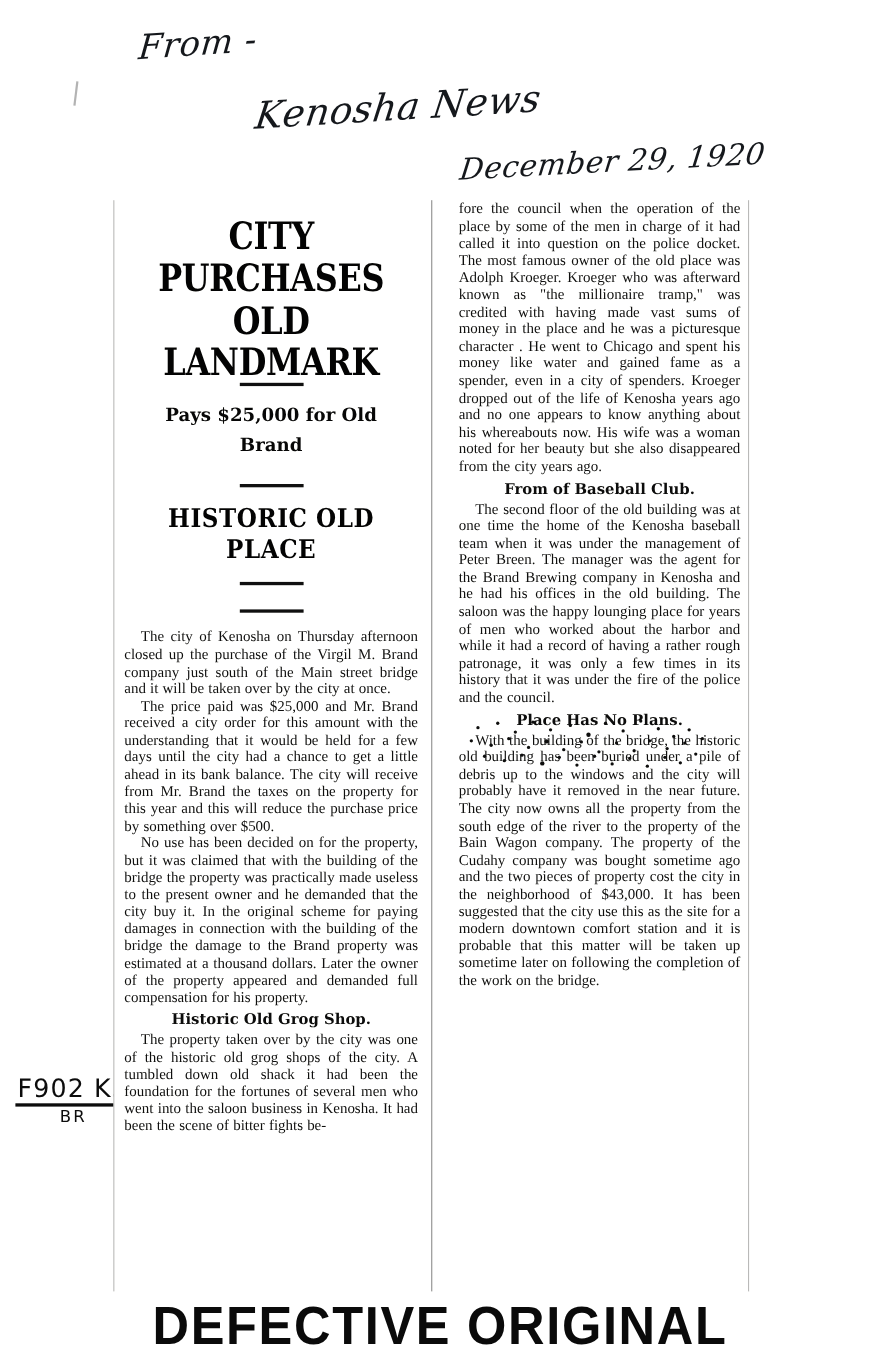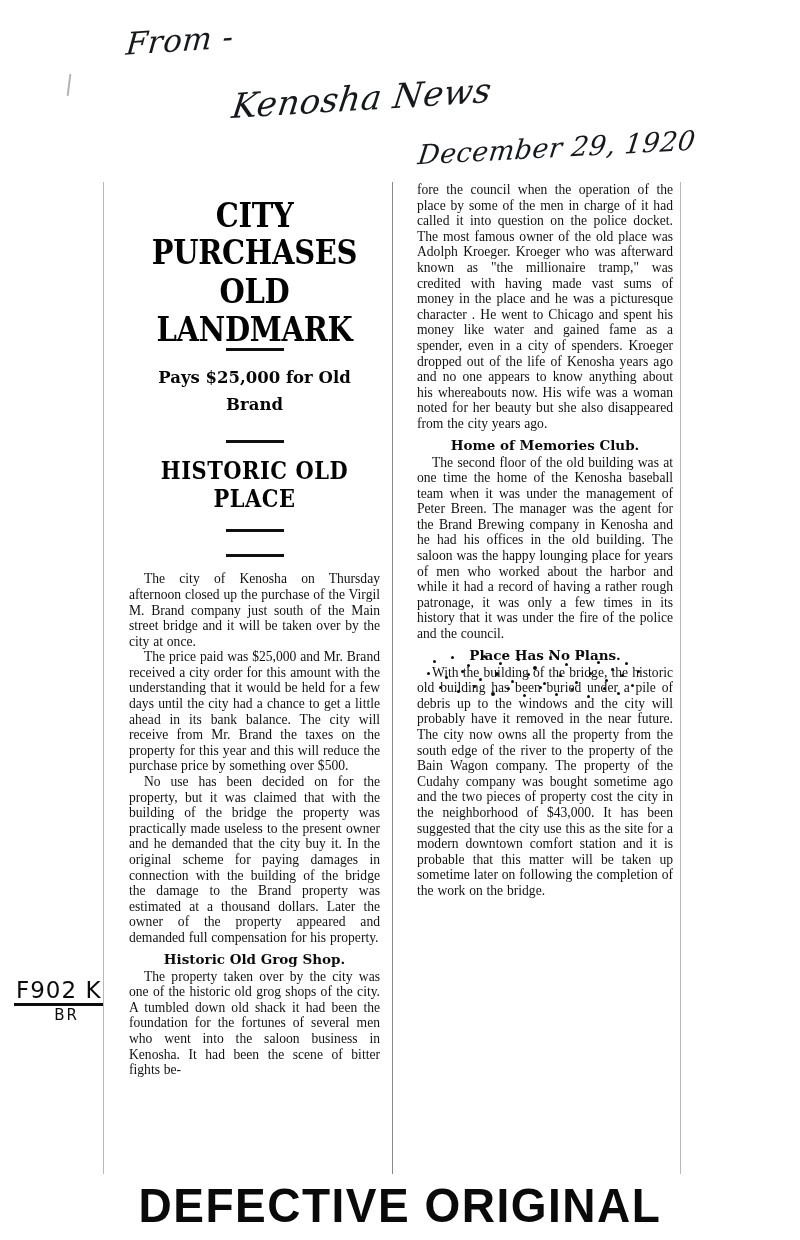--- a/index.html
+++ b/index.html
@@ -103,21 +103,21 @@
   }
   #clipping::before { left: 0; }
   #clipping::after  { right: 0; }
 
   .col {
     box-sizing: border-box;
     width: 50%;
     padding: 0 8px;
     position: relative;
   }
-  .col-left  { padding-left: 26px; padding-right: 12px; }
+  .col-left  { padding-left: 10px; padding-right: 12px; }
   .col-right {
     padding-left: 24px;
     padding-right: 8px;
     border-left: 1px solid #8a8a8a;
   }
 
   
   .hl-main {
     font-family: "DejaVu Serif", serif;
     font-weight: bold;
@@ -260,21 +260,21 @@
     <p class="body-p">No use has been decided on for the property, but it was claimed that with the building of the bridge the property was practically made useless to the present owner and he demanded that the city buy it. In the original scheme for paying damages in connection with the building of the bridge the damage to the Brand property was estimated at a thousand dollars. Later the owner of the property appeared and demanded full compensation for his property.</p>
 
     <div class="subhead">Historic Old Grog Shop.</div>
 
     <p class="body-p">The property taken over by the city was one of the historic old grog shops of the city. A tumbled down old shack it had been the foundation for the fortunes of several men who went into the saloon business in Kenosha. It had been the scene of bitter fights be-</p>
   </div>
 
   <div class="col col-right">
     <p class="body-p">fore the council when the operation of the place by some of the men in charge of it had called it into question on the police docket. The most famous owner of the old place was Adolph Kroeger. Kroeger who was afterward known as "the millionaire tramp," was credited with having made vast sums of money in the place and he was a picturesque character . He went to Chicago and spent his money like water and gained fame as a spender, even in a city of spenders. Kroeger dropped out of the life of Kenosha years ago and no one appears to know anything about his whereabouts now. His wife was a woman noted for her beauty but she also disappeared from the city years ago.</p>
 
-    <div class="subhead">Home of Memories Club.</div>
+    <div class="subhead">From of Baseball Club.</div>
 
     <p class="body-p indented">The second floor of the old building was at one time the home of the Kenosha baseball team when it was under the management of Peter Breen. The manager was the agent for the Brand Brewing company in Kenosha and he had his offices in the old building. The saloon was the happy lounging place for years of men who worked about the harbor and while it had a record of having a rather rough patronage, it was only a few times in its history that it was under the fire of the police and the council.</p>
 
     <div class="subhead">Place Has No Plans.</div>
 
     <p class="body-p indented">With the building of the bridge, the historic old building has been buried under a pile of debris up to the windows and the city will probably have it removed in the near future. The city now owns all the property from the south edge of the river to the property of the Bain Wagon company. The property of the Cudahy company was bought sometime ago and the two pieces of property cost the city in the neighborhood of $43,000. It has been suggested that the city use this as the site for a modern downtown comfort station and it is probable that this matter will be taken up sometime later on following the completion of the work on the bridge.</p>
 
     <div class="speckles" id="speckles">
         <i style="left: 12px; top: 8px; width: 3px; height: 3px;"></i>
         <i style="left: 30px; top: 4px; width: 3px; height: 3px;"></i>

